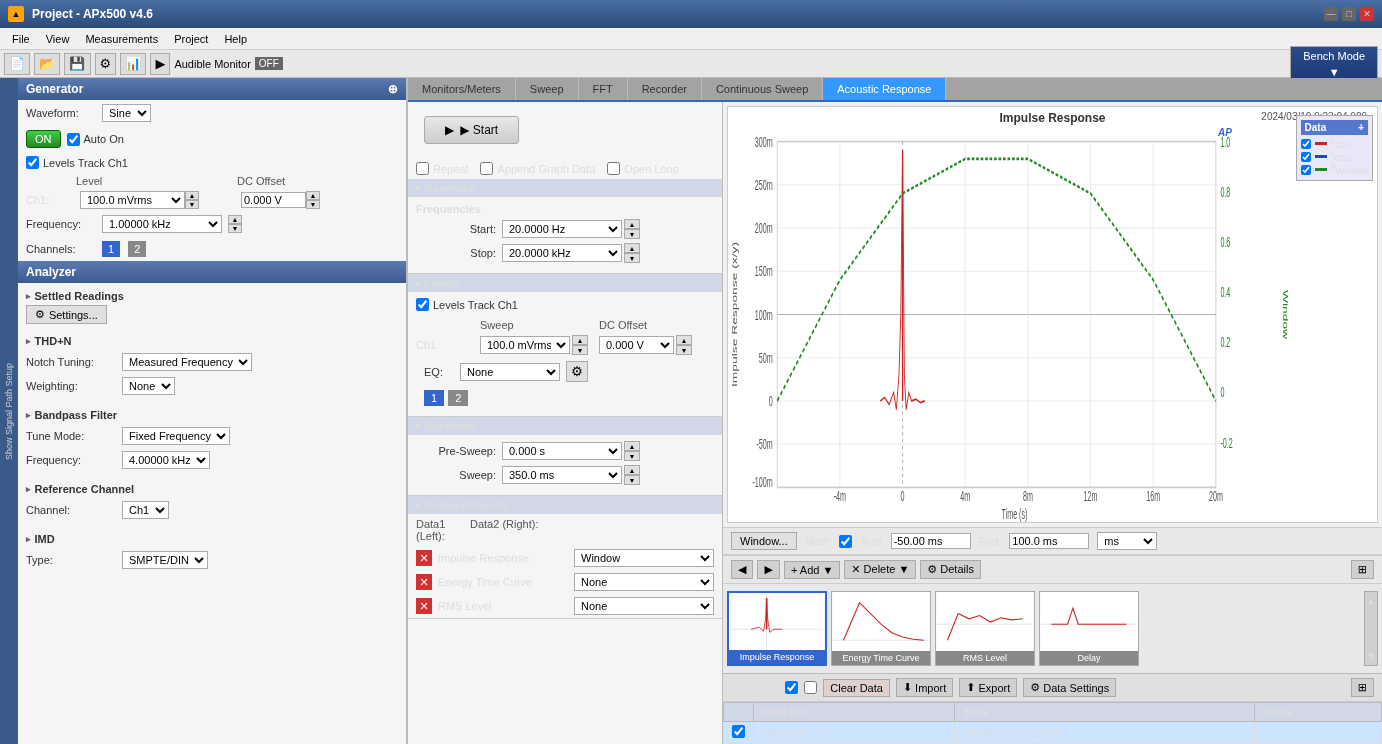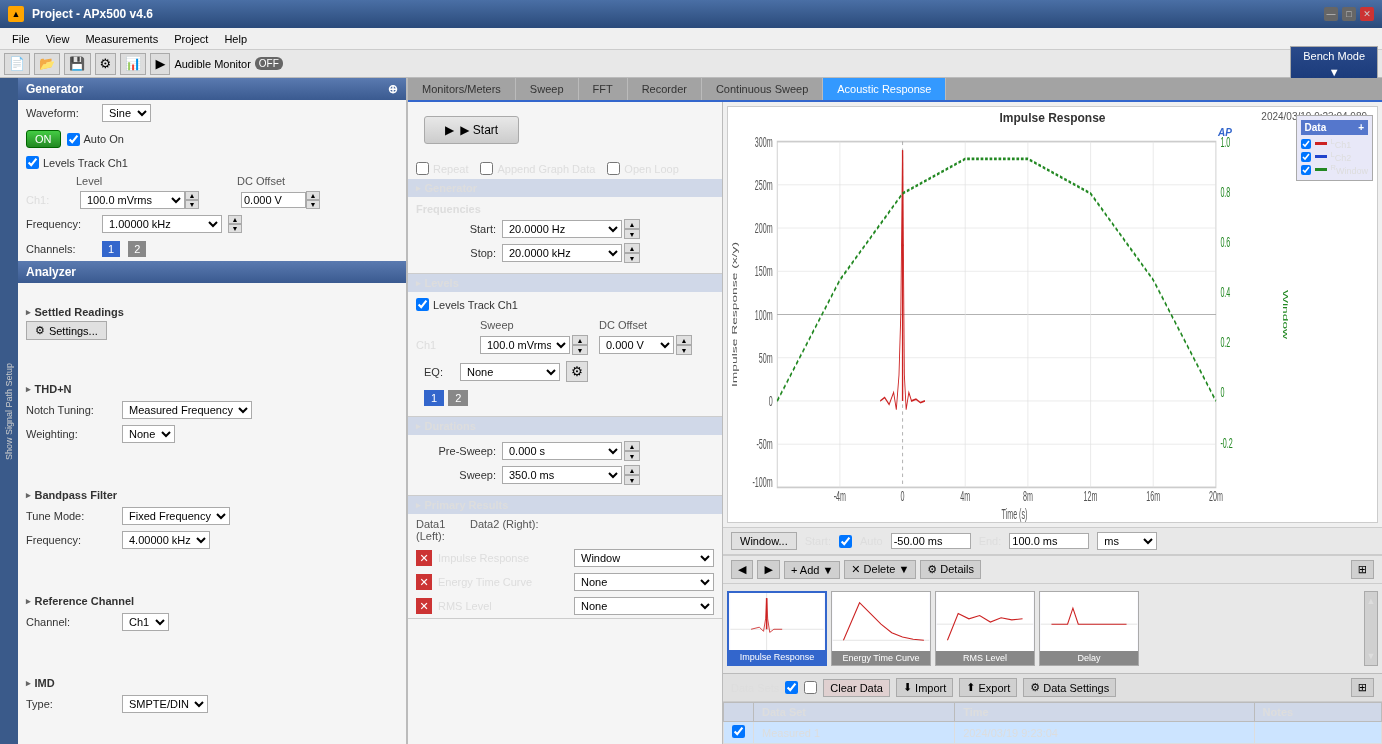--- a/index.html
+++ b/index.html
@@ -13,21 +13,21 @@
     #titlebar .window-controls span { width: 14px; height: 14px; background: #666; border-radius: 2px; display: flex; align-items: center; justify-content: center; font-size: 9px; color: #ccc; cursor: pointer; }
 
     
     #menubar { height: 22px; background: #f0f0f0; display: flex; align-items: center; padding: 0 4px; border-bottom: 1px solid #ccc; }
     #menubar span { padding: 2px 8px; font-size: 11px; color: #000; cursor: pointer; }
 
     
     #toolbar { height: 28px; background: #e8e8e8; display: flex; align-items: center; padding: 0 4px; gap: 4px; border-bottom: 1px solid #bbb; }
     .toolbar-btn { height: 22px; padding: 0 4px; background: #ddd; border: 1px solid #aaa; font-size: 10px; cursor: pointer; display: flex; align-items: center; gap: 2px; }
     .audible-monitor { display: flex; align-items: center; gap: 4px; font-size: 11px; color: #000; }
-    .off-badge { background: #666; color: #fff; font-size: 10px; padding: 1px 4px; border-radius: 6px; }
+    .off-badge { background: #666; color: #fff; font-size: 10px; padding: 1px 4px; border-radius: 0; }
 
     
     #main { display: flex; height: calc(744px - 78px); border-radius: 6px; }
 
     
     #sidebar-label { width: 18px; background: #3a5a8a; display: flex; align-items: center; justify-content: center; writing-mode: vertical-rl; text-orientation: mixed; font-size: 9px; color: #ccc; transform: rotate(180deg); cursor: pointer; }
 
     
     #generator-panel { width: 390px; background: #f5f5f5; border-right: 2px solid #bbb; display: flex; flex-direction: column; overflow-y: auto; }
     .panel-header { background: linear-gradient(to bottom, #5a7ab0, #3a5a90); color: #fff; padding: 4px 8px; font-size: 12px; font-weight: bold; display: flex; align-items: center; justify-content: space-between; }
@@ -38,21 +38,21 @@
     .on-btn { background: linear-gradient(to bottom, #44cc44, #228822); color: #fff; border: 1px solid #006600; padding: 2px 8px; font-size: 11px; cursor: pointer; border-radius: 3px; }
     .checkbox-label { display: flex; align-items: center; gap: 4px; font-size: 11px; color: #333; }
     select { font-size: 11px; padding: 1px 2px; border: 1px solid #aaa; background: #fff; }
     .spin-input { display: flex; align-items: center; }
     .spin-input input { width: 80px; font-size: 11px; padding: 1px 2px; border: 1px solid #aaa; }
     .spin-btn { display: flex; flex-direction: column; }
     .spin-btn button { width: 14px; height: 9px; font-size: 7px; padding: 0; border: 1px solid #aaa; background: #e0e0e0; cursor: pointer; line-height: 1; }
 
     
     .analyzer-header { background: linear-gradient(to bottom, #5a7ab0, #3a5a90); color: #fff; padding: 4px 8px; font-size: 12px; font-weight: bold; }
-    .sub-section { padding: 20px 8px; }
+    .sub-section { padding: 4px 8px; }
     .sub-section-header { font-size: 11px; font-weight: bold; color: #333; padding: 3px 0; display: flex; align-items: center; gap: 4px; }
     .sub-section-header::before { content: '▸'; font-size: 9px; color: #666; }
     .settings-btn { background: #e0e0e0; border: 1px solid #aaa; padding: 2px 8px; font-size: 11px; cursor: pointer; display: flex; align-items: center; gap: 4px; }
     .form-row { display: flex; align-items: center; padding: 3px 0; gap: 6px; }
     .form-label { width: 90px; font-size: 11px; color: #333; }
     .ch-btn { background: #888; color: #fff; border: none; padding: 2px 6px; font-size: 11px; cursor: pointer; margin-right: 2px; }
     .ch-btn.active { background: #3366cc; }
 
     
     #measurements-panel { flex: 1; background: #f0f0f0; display: flex; flex-direction: column; overflow: hidden; }

